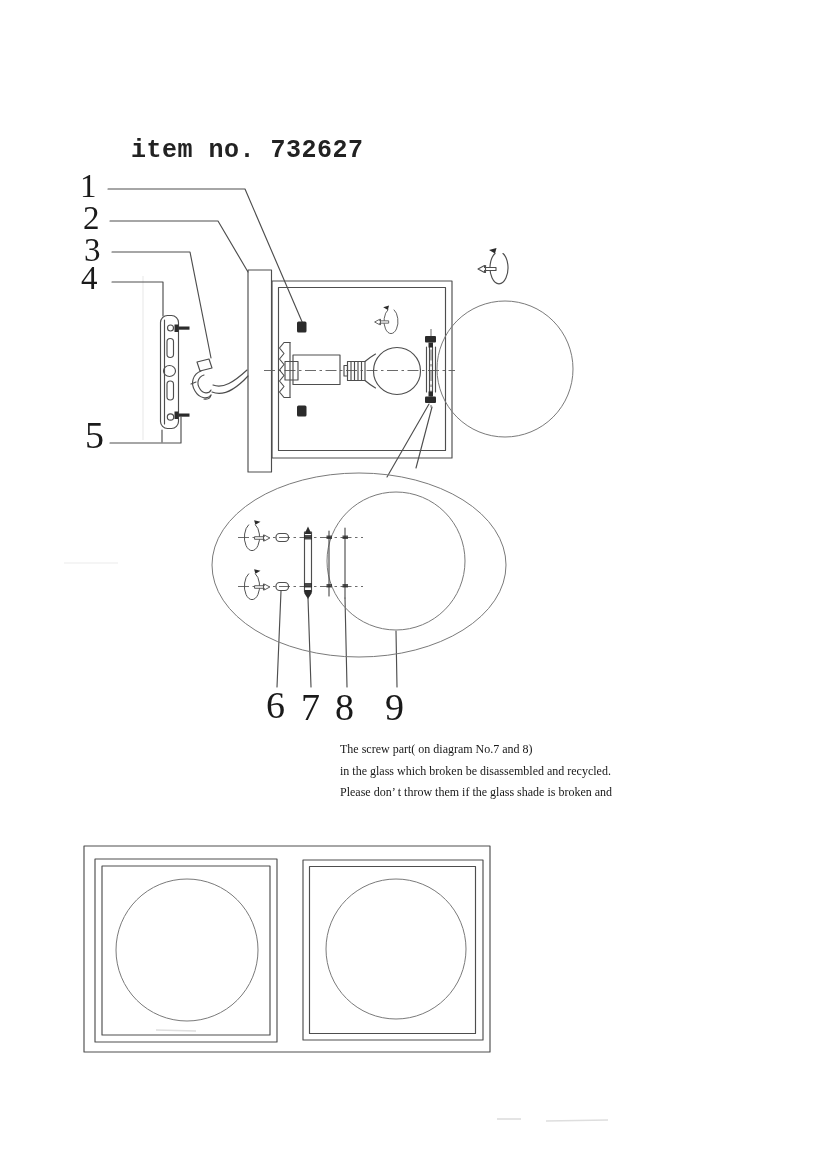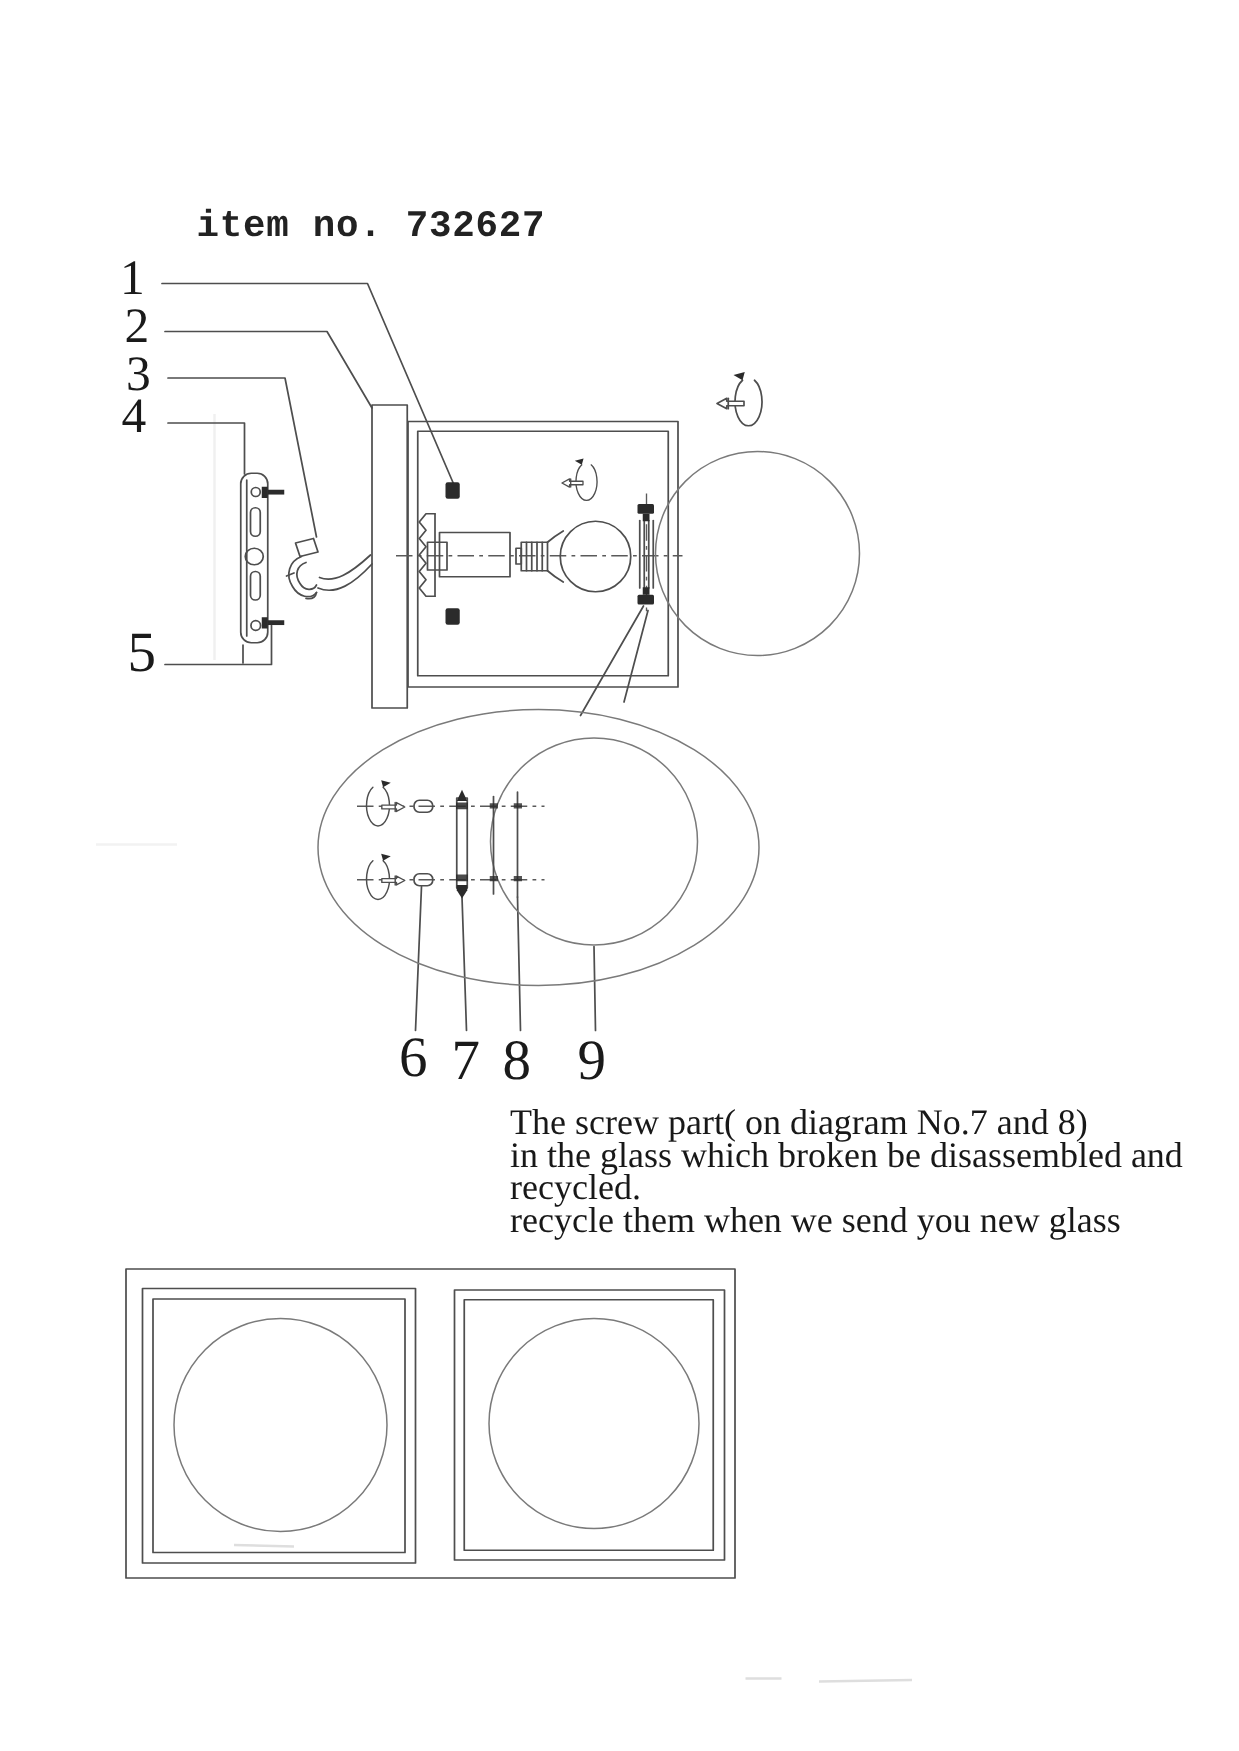--- a/index.html
+++ b/index.html
@@ -23,21 +23,21 @@
   .n2{left:83px; top:202px; font-size:33px;}
   .n3{left:84px; top:234px; font-size:33px;}
   .n4{left:81px; top:262px; font-size:33px;}
   .n5{left:85px; top:416px; font-size:38px;}
   .n6{left:266px; top:686px; font-size:38px;}
   .n7{left:301px; top:688px; font-size:38px;}
   .n8{left:335px; top:688px; font-size:38px;}
   .n9{left:385px; top:688px; font-size:38px;}
   .note{
     position:absolute; left:340px; top:739px; width:460px;
-    font-size:24px; line-height:21.5px; color:#181818;
+    font-size:12px; line-height:21.5px; color:#181818;
   }
   svg.art{position:absolute; left:0; top:0;}
   
   .ln{stroke:var(--line); fill:none; stroke-width:1.15; stroke-linecap:round; stroke-linejoin:round;}
   .th{stroke:var(--thin); fill:none; stroke-width:1;}
   .dk{fill:var(--dark); stroke:none;}
   .fw{fill:var(--paper); stroke:var(--line); stroke-width:1.1; stroke-linejoin:round;}
   .cl{stroke:#5a5a5a; fill:none; stroke-width:0.9; stroke-dasharray:11 3.5 2.5 3.5;}
   .ghost{stroke:#dedede; fill:none; stroke-width:1.6;}
 </style>
@@ -54,21 +54,21 @@
   <div class="num n4">4</div>
   <div class="num n5">5</div>
   <div class="num n6">6</div>
   <div class="num n7">7</div>
   <div class="num n8">8</div>
   <div class="num n9">9</div>
 
   <div class="note">
     <div>The screw part( on diagram No.7 and 8)</div>
     <div>in the glass which broken be disassembled and recycled.</div>
-    <div>recycle them when we send you new glass</div>
+    <div>Please don’ t throw them if the glass shade is broken and</div>
   </div>
 
   <svg class="art" width="826" height="1167" viewBox="0 0 826 1167" aria-hidden="true">
     <defs>
       <g id="screwrot">
         <path class="ln" d="M -4,-15.5 A 9,16 0 1 0 4,-15.5"></path>
         <path class="dk" d="M -4,-15.5 l -6,-3.5 l 7.5,-2 z"></path>
         <path class="fw" d="M -21,0 l 6.5,-3.5 v 2 h 11.5 v 3 h -11.5 v 2 z"></path>
         <line class="ln" x1="-13.5" y1="-3.5" x2="-13.5" y2="3.5"></line>
       </g>

